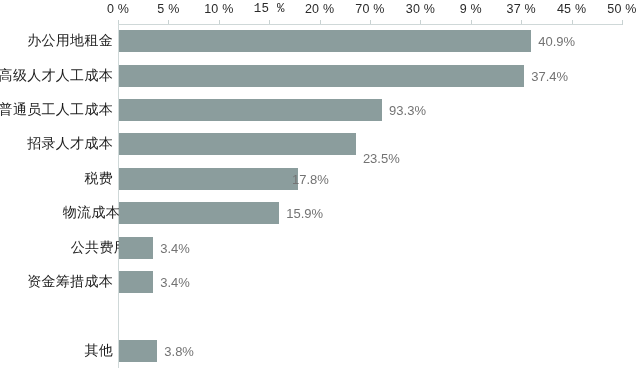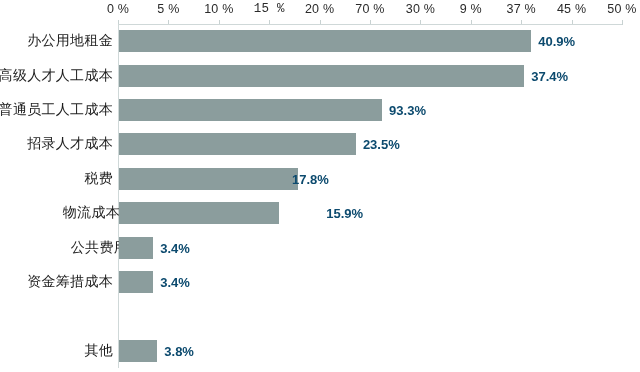--- a/index.html
+++ b/index.html
@@ -92,22 +92,22 @@
     transform: translateY(-50%);
     height: 22px;
     background: #8b9d9d;
   }
   .val-label {
     position: absolute;
     top: 50%;
     transform: translateY(-50%);
     font-family: "Liberation Sans", "DejaVu Sans", sans-serif;
     font-size: 13px;
-    font-weight: 700;
-    color: #0c4a6e;
+    font-weight: 400;
+    color: #737373;
     white-space: nowrap;
   }
 </style>
 </head>
 <body>
 
 <div id="chart-root">
 
   <div class="axis-top">
       <div class="tick-label" style="left: 118px;">0 %</div>
@@ -148,31 +148,31 @@
         <div class="val-label" style="left: 531.216px;">37.4%</div>
       </div>
       <div class="row" style="top: 68.8px; height: 34.4px;">
         <div class="cat-label">普通员工人工成本</div>
         <div class="bar" style="width: 263.088px; background: rgb(139, 157, 157);"></div>
         <div class="val-label" style="left: 389.088px;">93.3%</div>
       </div>
       <div class="row" style="top: 103.2px; height: 34.4px;">
         <div class="cat-label">招录人才成本</div>
         <div class="bar" style="width: 236.88px; background: rgb(139, 157, 157);"></div>
-        <div class="val-label" style="left: 362.88px;">23.5%</div>
+        <div class="val-label" style="left: 362.88px; margin-top: 14px;">23.5%</div>
       </div>
       <div class="row" style="top: 137.6px; height: 34.4px;">
         <div class="cat-label">税费</div>
         <div class="bar" style="width: 179.424px; background: rgb(139, 157, 157);"></div>
         <div class="val-label" style="left: 292px;">17.8%</div>
       </div>
       <div class="row" style="top: 172px; height: 34.4px; padding-left: 7px;">
         <div class="cat-label">物流成本</div>
         <div class="bar" style="width: 160.272px; background: rgb(139, 157, 157);"></div>
-        <div class="val-label" style="left: 286.272px; margin-left: 40px;">15.9%</div>
+        <div class="val-label" style="left: 286.272px;">15.9%</div>
       </div>
       <div class="row" style="top: 206.4px; height: 34.4px; padding-left: 15px;">
         <div class="cat-label">公共费用</div>
         <div class="bar" style="width: 34.272px; background: rgb(139, 157, 157);"></div>
         <div class="val-label" style="left: 160.272px;">3.4%</div>
       </div>
       <div class="row" style="top: 240.8px; height: 34.4px;">
         <div class="cat-label">资金筹措成本</div>
         <div class="bar" style="width: 34.272px; background: rgb(139, 157, 157);"></div>
         <div class="val-label" style="left: 160.272px;">3.4%</div>

